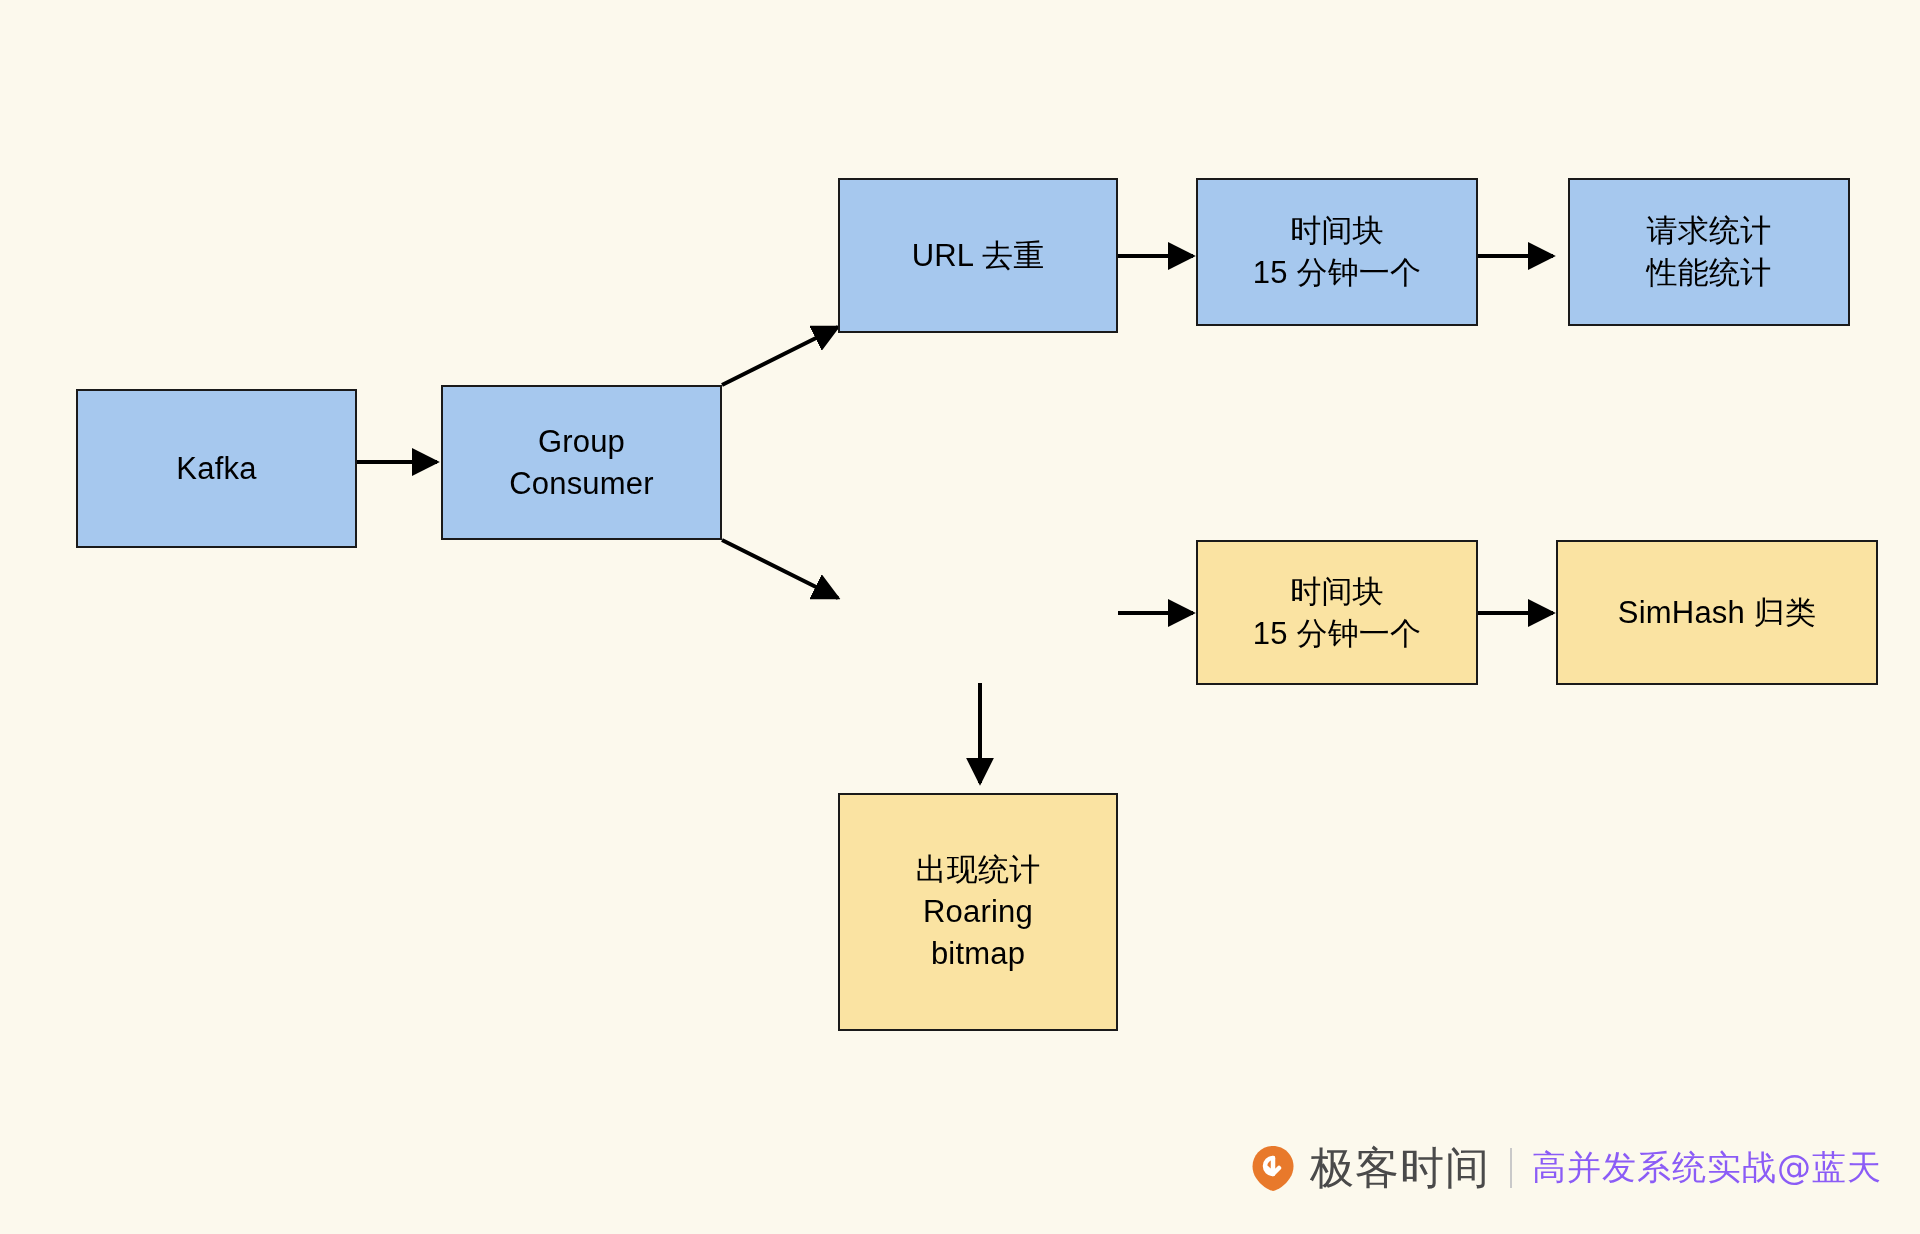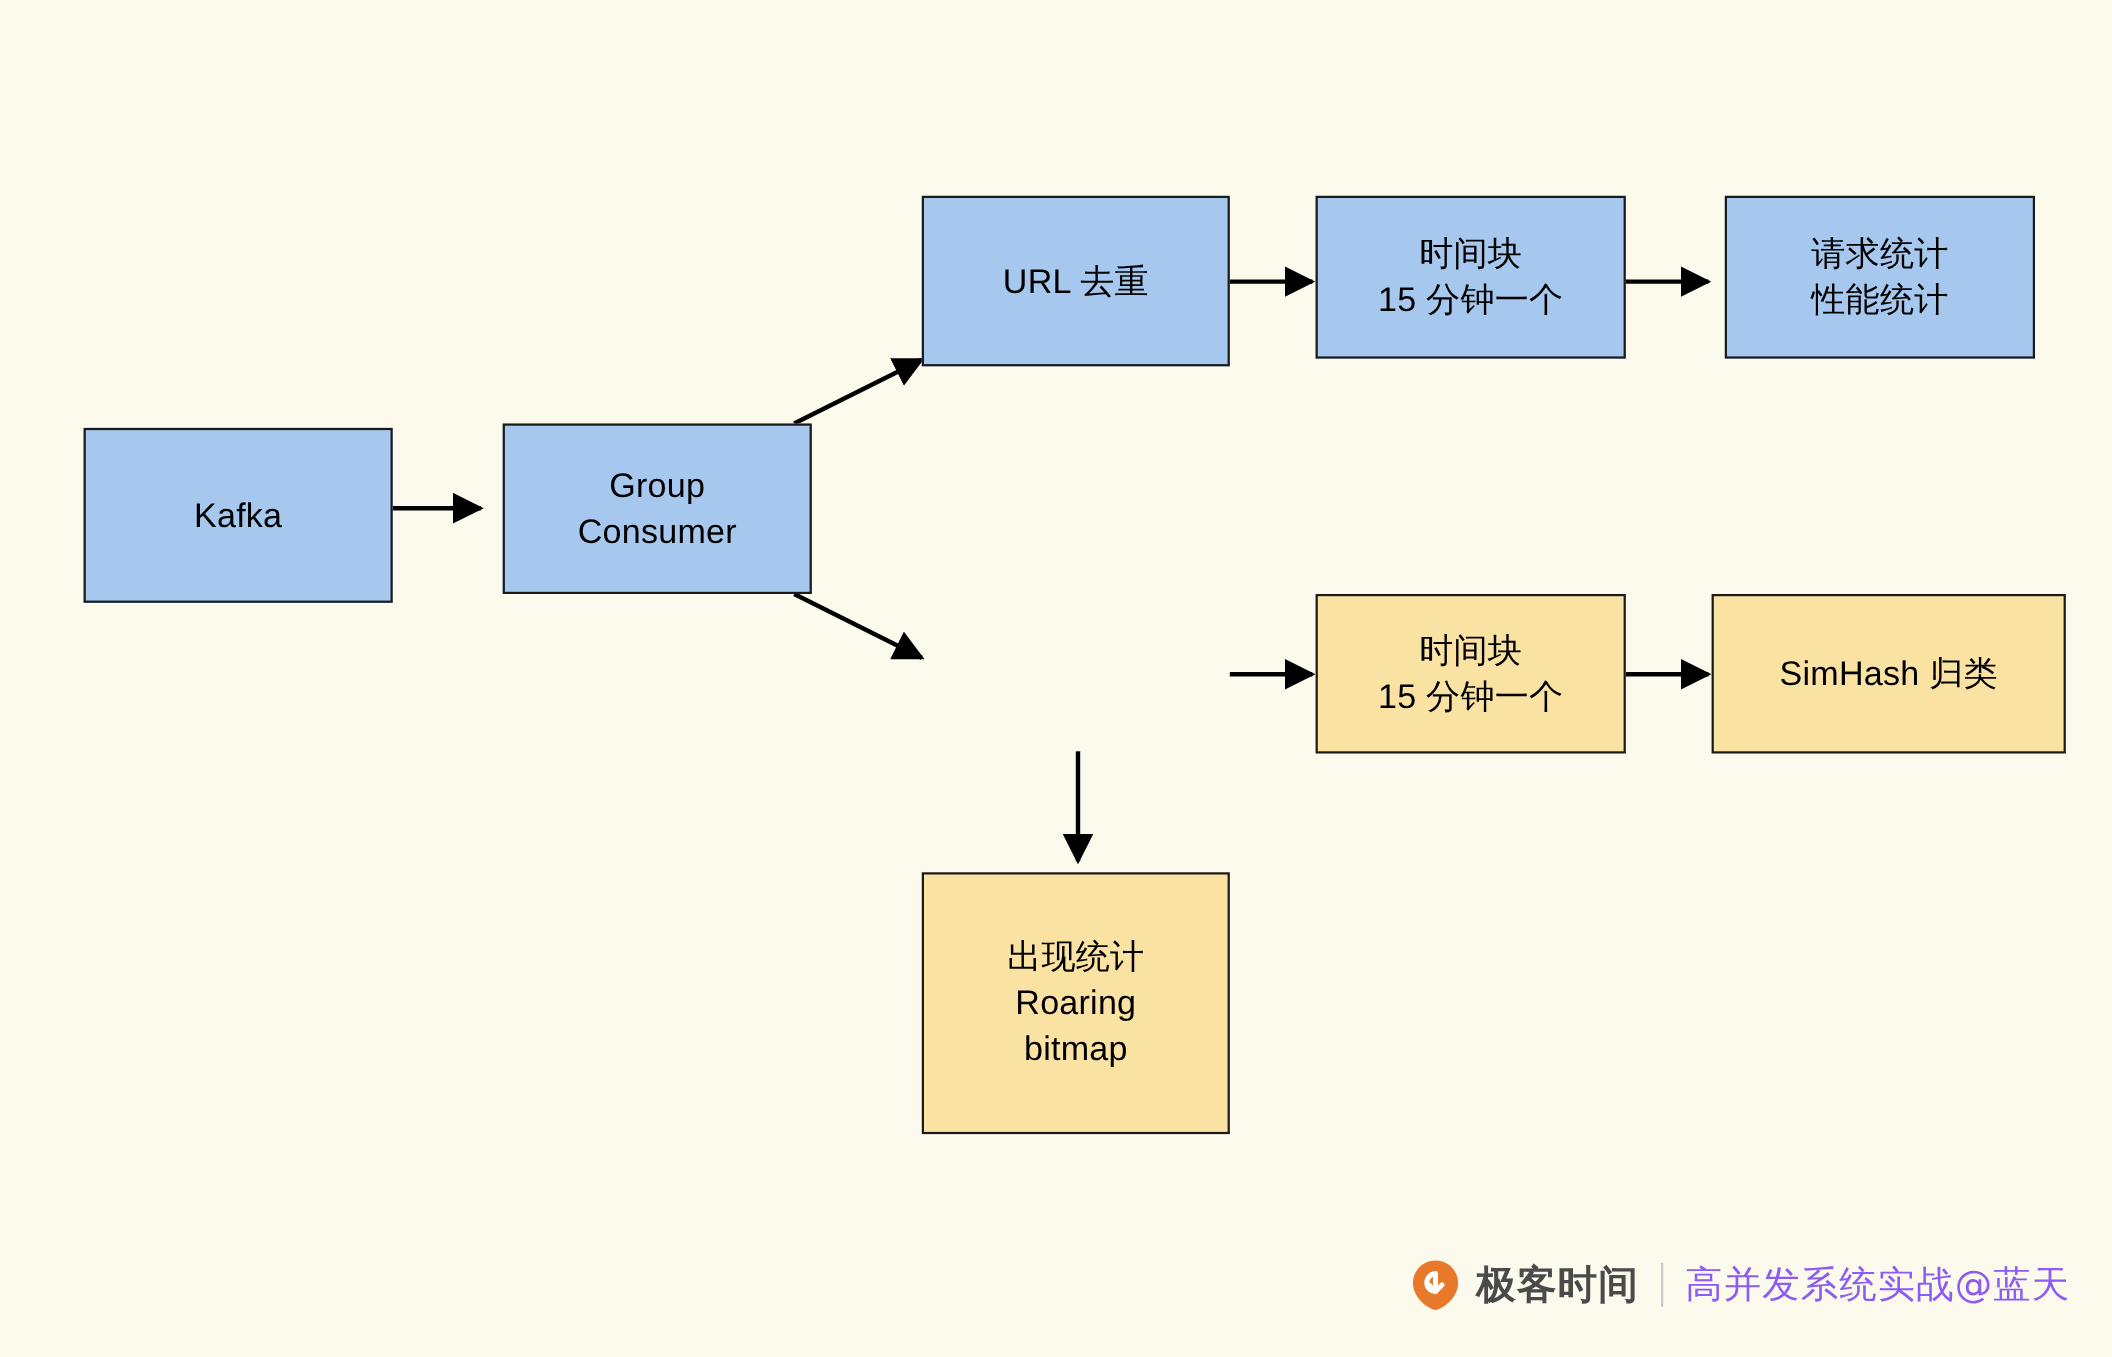--- a/index.html
+++ b/index.html
@@ -58,22 +58,22 @@
     align-items: center;
     height: 56px;
   }
   #watermark .logo {
     width: 50px;
     height: 50px;
     margin-right: 12px;
     flex: 0 0 auto;
   }
   #watermark .brand {
-    font-size: 36px;
-    font-weight: bold;
+    font-size: 44px;
+    font-weight: normal;
     color: #4A4A4A;
     letter-spacing: 1px;
     font-family: "DejaVu Sans", "Liberation Sans", sans-serif;
   }
   #watermark .divider {
     width: 2px;
     height: 40px;
     background: #C9C9C9;
     margin: 0 20px;
   }
@@ -110,21 +110,21 @@
 
     <line x1="1478" y1="613" x2="1553" y2="613" stroke="#000000" stroke-width="4" marker-end="url(#arrow)"></line>
 
     <line x1="980" y1="683" x2="980" y2="783" stroke="#000000" stroke-width="4" marker-end="url(#arrow)"></line>
   </svg>
 
   <div class="node fill-blue" style="left:76px; top:389px; width:281px; height:159px;">
     <span class="line">Kafka</span>
   </div>
 
-  <div class="node fill-blue" style="left:441px; top:385px; width:281px; height:155px;margin-left:16px;">
+  <div class="node fill-blue" style="left:441px; top:385px; width:281px; height:155px;">
     <span class="line">Group</span>
     <span class="line">Consumer</span>
   </div>
 
   <div class="node fill-blue" style="left:838px; top:178px; width:280px; height:155px;">
     <span class="line">URL 去重</span>
   </div>
 
   <div class="node fill-blue" style="left:1196px; top:178px; width:282px; height:148px;">
     <span class="line">时间块</span>

